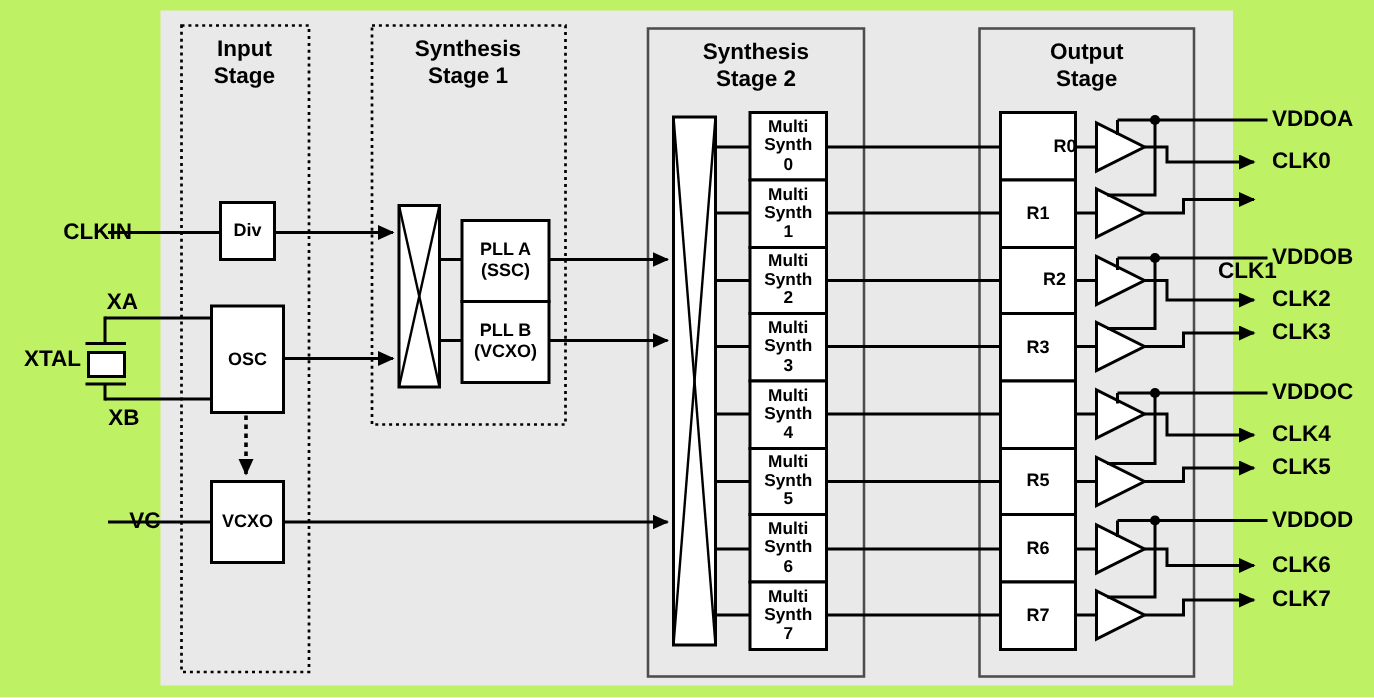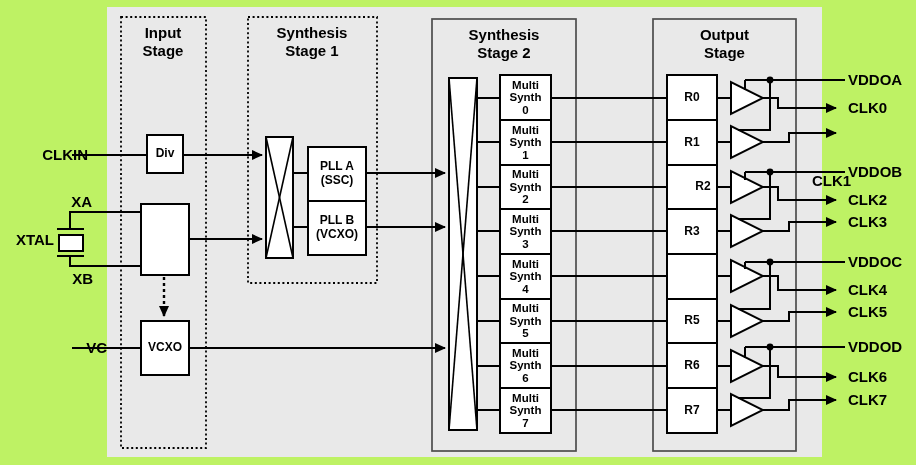--- a/index.html
+++ b/index.html
@@ -157,20 +157,21 @@
 <div class="lbl hdr" style="left:653px;top:26px;width:143px;">Output
 Stage</div>
 
 <div class="lbl pinL" style="left:0px;top:146px;width:88px;">CLKIN</div>
 <div class="lbl pinL" style="left:40px;top:193px;width:52px;">XA</div>
 <div class="lbl pinL" style="left:0px;top:231px;width:54px;">XTAL</div>
 <div class="lbl pinL" style="left:40px;top:270px;width:53px;">XB</div>
 <div class="lbl pinL" style="left:0px;top:339px;width:64px;padding-left:43px;">VC</div>
 
 <div class="lbl blk" style="left:147px;top:135px;width:36px;height:38px;">Div</div>
+<div class="lbl blk" style="left:141px;top:204px;width:48px;height:71px;">OSC</div>
 <div class="lbl blk" style="left:141px;top:321px;width:48px;height:54px;">VCXO</div>
 <div class="lbl blk" style="left:308px;top:147px;width:58px;height:54px;border-radius:19px;">PLL A
 (SSC)</div>
 <div class="lbl blk" style="left:308px;top:201px;width:58px;height:54px;">PLL B
 (VCXO)</div>
 
 <div class="lbl blk ms" style="left:500px;top:75px;width:51px;height:45px;">Multi
 Synth
 0</div>
 <div class="lbl blk ms" style="left:500px;top:120px;width:51px;height:45px;">Multi
@@ -188,21 +189,21 @@
 <div class="lbl blk ms" style="left:500px;top:299px;width:51px;height:44px;">Multi
 Synth
 5</div>
 <div class="lbl blk ms" style="left:500px;top:343px;width:51px;height:45px;">Multi
 Synth
 6</div>
 <div class="lbl blk ms" style="left:500px;top:388px;width:51px;height:45px;">Multi
 Synth
 7</div>
 
-<div class="lbl blk" style="left:667px;top:75px;width:50px;height:45px;">R0</div>
+<div class="lbl blk" style="left:667px;top:75px;width:50px;height:45px;padding-left:18px;">R0</div>
 <div class="lbl blk" style="left:667px;top:120px;width:50px;height:45px;">R1</div>
 <div class="lbl blk" style="left:667px;top:165px;width:72px;height:44px;">R2</div>
 <div class="lbl blk" style="left:667px;top:209px;width:50px;height:45px;">R3</div>
 <div class="lbl blk" style="left:667px;top:299px;width:50px;height:44px;">R5</div>
 <div class="lbl blk" style="left:667px;top:343px;width:50px;height:45px;">R6</div>
 <div class="lbl blk" style="left:667px;top:388px;width:50px;height:45px;">R7</div>
 
 <div class="lbl pinR" style="left:848px;top:71px;width:68px;">VDDOA</div>
 <div class="lbl pinR" style="left:848px;top:99px;width:68px;">CLK0</div>
 <div class="lbl pinR" style="left:812px;top:124px;width:68px;margin-top:48px;">CLK1</div>

